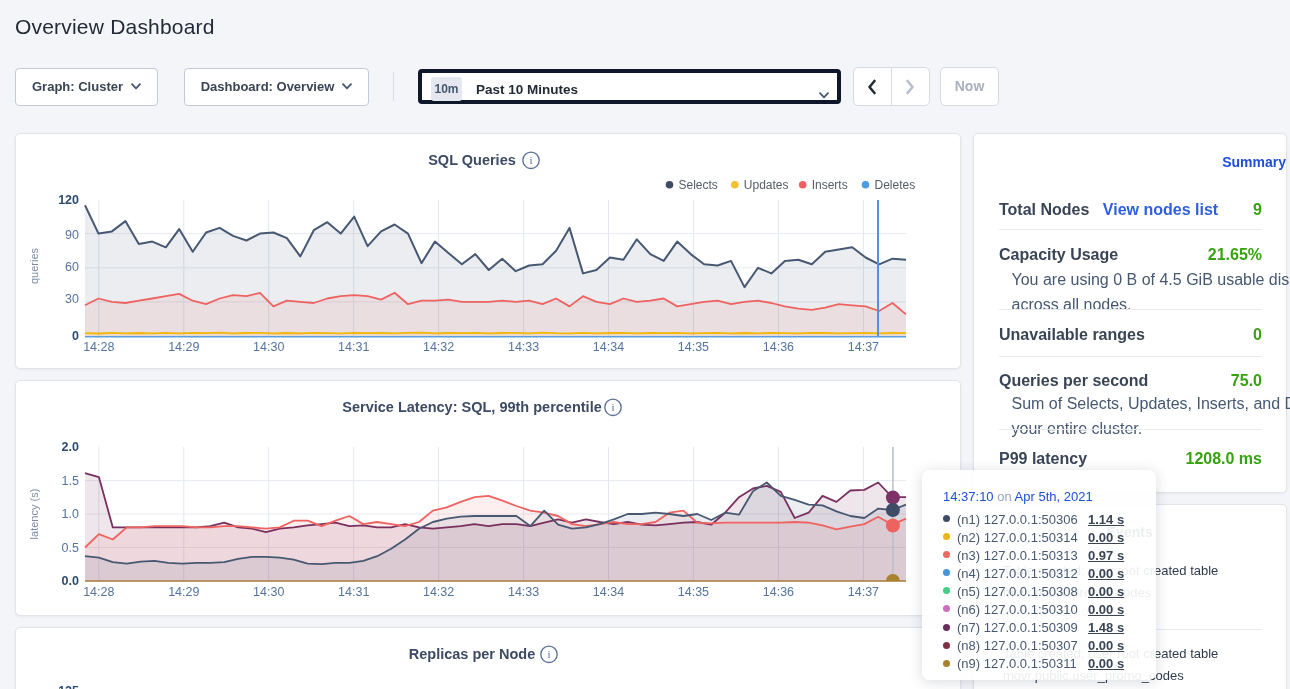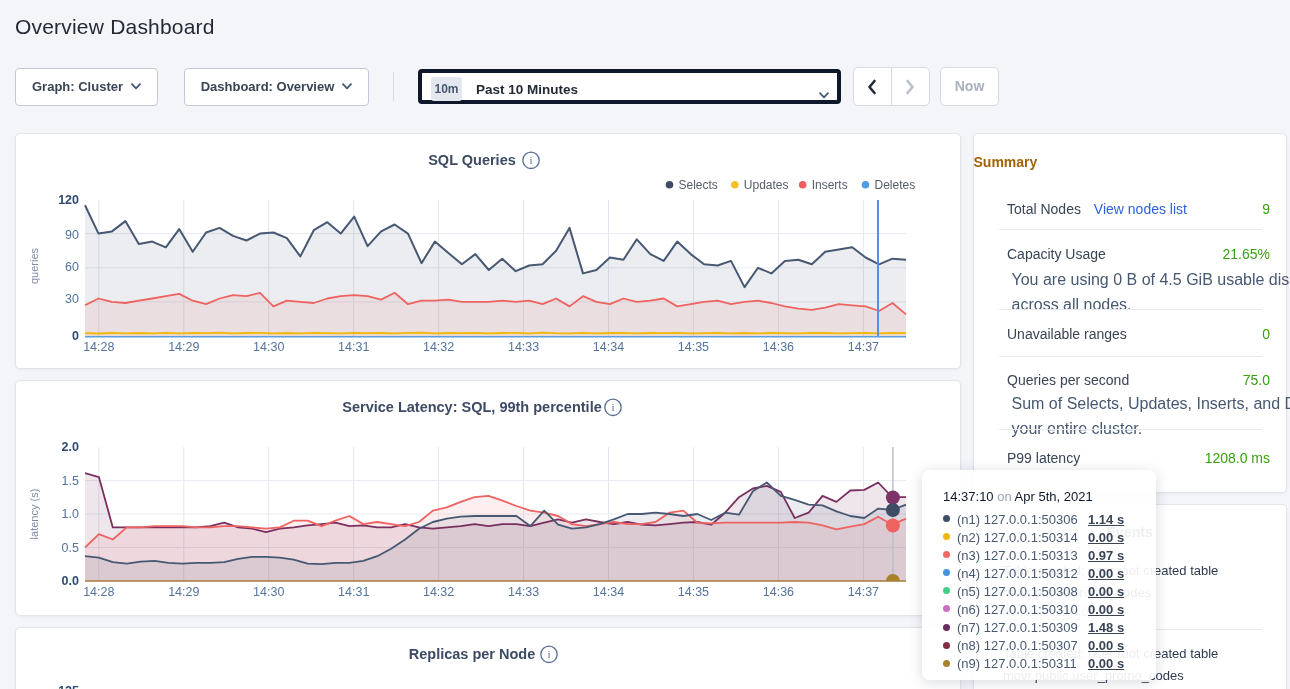--- a/index.html
+++ b/index.html
@@ -6,25 +6,25 @@
 body { background:#f4f5f9; font-family:"Liberation Sans", sans-serif; position:relative; }
 .abs { position:absolute; }
 .card { position:absolute; background:#fff; border:1px solid #e2e4ea; border-radius:5px;
         box-shadow:0 1px 3px rgba(60,70,90,0.06); }
 .btn { position:absolute; background:#fff; border:1px solid #c3c9d6; border-radius:4px;
        display:flex; align-items:center; justify-content:center; gap:8px;
        font-weight:bold; font-size:13px; color:#394455; }
 h1 { position:absolute; left:15px; top:15px; font-size:21px; font-weight:400; color:#242a35;
      letter-spacing:0.2px; }
 .rule { position:absolute; height:1px; background:#e8eaee; left:25.5px; width:263px; }
-.srow { position:absolute; left:25.5px; width:263px; font-size:14px; font-weight:normal; color:#394455;margin-left:8px; }
+.srow { position:absolute; left:25.5px; width:263px; font-size:16px; font-weight:bold; color:#394455; }
 .srow .val { position:absolute; right:0; top:0; color:#35a20e; }
 .sdesc { position:absolute; left:38px; width:280px; font-size:16px; color:#475872; line-height:25px; white-space:nowrap; }
 .tip-title { font-size:13px; margin:19px 0 6px 21px; color:#475872; }
-.tt-time { color:#0f172a; }
+.tt-time { color:#1d4ed8; }
 .tt-on { color:#9aa5b5; }
 .tip-row { position:relative; height:18.1px; font-size:13px; color:#475872; }
 .tip-dot { position:absolute; left:20.5px; top:5px; width:7px; height:7px; border-radius:50%; }
 .tip-label { position:absolute; left:35px; top:1.5px; }
 .tip-val { position:absolute; left:166px; top:1.5px; font-weight:bold; color:#394455;text-decoration:underline; }
 .ev-line { position:absolute; left:29.5px; font-size:13px; color:#2f3b4d; }
 </style></head>
 <body>
 <h1>Overview Dashboard</h1>
 
@@ -172,21 +172,21 @@
       <text x="456" y="31" font-size="14.5" font-weight="bold" fill="#3c4a64" text-anchor="middle">Replicas per Node</text>
       <g stroke="#5a6e96" fill="none" stroke-width="1.3">
         <circle cx="533" cy="26.3" r="8.2"></circle>
       </g>
       <text x="533" y="29.900000000000002" font-size="11" fill="#5a6e96" text-anchor="middle" font-family="Liberation Serif">i</text>
       <text x="63" y="67" font-size="12.5" font-weight="bold" fill="#2c4a70" text-anchor="end">125</text>
     </svg>
   </div>
 
 <div class="card" style="left:972.5px;top:133px;width:314.5px;height:360px">
-  <div class="abs" style="left:0;top:20px;width:100%;text-align:left;font-size:14px;font-weight:bold;color:#a16207">Summary</div>
+  <div class="abs" style="left:0;top:20px;width:100%;text-align:right;font-size:14px;font-weight:bold;color:#1d4ed8">Summary</div>
   <div class="srow" style="top:67px">Total Nodes <a style="color:#2f5fde;margin-left:9px;text-decoration:none">View nodes list</a><span class="val">9</span></div>
   <div class="rule" style="top:95px"></div>
   <div class="srow" style="top:111.5px">Capacity Usage<span class="val">21.65%</span></div>
   <div class="sdesc" style="top:132.5px">You are using 0 B of 4.5 GiB usable disk capacity<br>across all nodes.</div>
   <div class="rule" style="top:175px"></div>
   <div class="srow" style="top:191.5px">Unavailable ranges<span class="val">0</span></div>
   <div class="rule" style="top:222px"></div>
   <div class="srow" style="top:237.5px">Queries per second<span class="val">75.0</span></div>
   <div class="sdesc" style="top:256.5px">Sum of Selects, Updates, Inserts, and Deletes across<br>your entire cluster.</div>
   <div class="rule" style="top:295px"></div>

